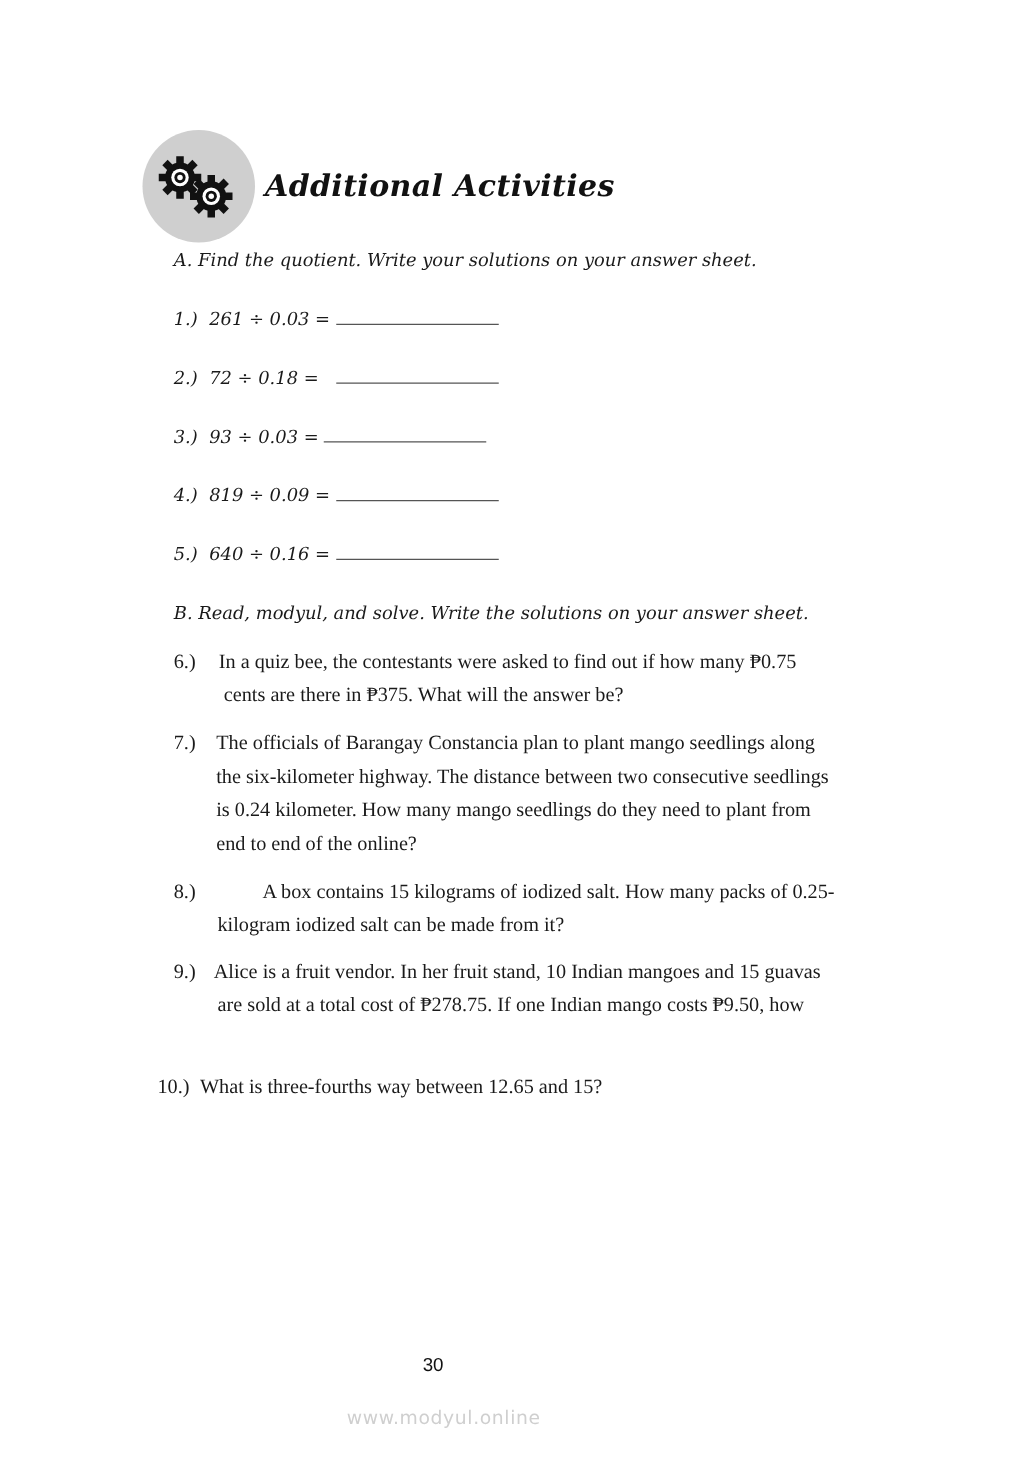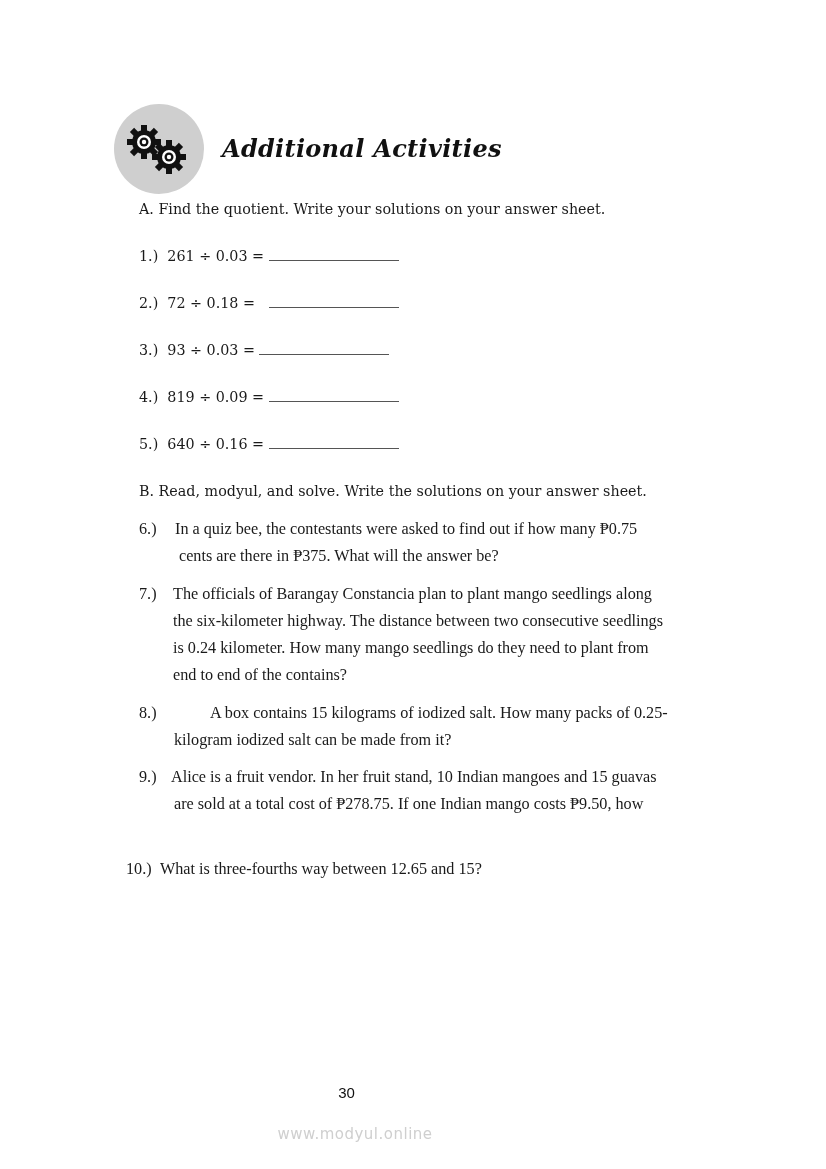--- a/index.html
+++ b/index.html
@@ -1,23 +1,23 @@
 <!DOCTYPE html>
 <html><head>
   <meta charset="utf-8">
   <style>
     html, body { margin: 0; padding: 0; background: #ffffff; }
     body { width: 826px; height: 1169px; position: relative; overflow: hidden;
            font-family: "DejaVu Serif", "Liberation Serif", serif; color: #1a1a1a; }
     .abs { position: absolute; }
     .icon-circle { left: 114px; top: 104px; width: 90px; height: 90px; border-radius: 50%; background: #cfcfcf; }
     .icon-circle svg { position: absolute; left: 0; top: 0; }
-    .title { left: 222px; top: 134px; font-size: 24px; font-weight: bold; font-style: italic;
+    .title { left: 212px; top: 134px; font-size: 24px; font-weight: bold; font-style: italic;
              font-family: "DejaVu Serif", serif; letter-spacing: 0.3px; color: #111; }
-    .line { font-size: 14.3px; font-family: "DejaVu Serif", serif; white-space: nowrap; }
+    .line { font-size: 14.3px; font-family: "DejaVu Serif", serif; white-space: nowrap; font-style: italic; }
     .blank { display: inline-block; border-bottom: 1px solid #555; vertical-align: baseline; height: 2px; }
     .prob { font-family: "Liberation Serif", serif; font-size: 16.2px; line-height: 27px; }
     .prob .num { position: absolute; left: 0; top: 0; }
     .prob .txt { position: absolute; white-space: nowrap; }
     .page-num { left: 0; width: 693px; text-align: center; top: 1084px; font-family: "Liberation Sans", sans-serif; font-size: 15px; color: #111; }
     .watermark { left: 0; width: 710px; text-align: center; top: 1125px; font-family: "DejaVu Sans", sans-serif; font-size: 15px; color: #cfcfcf; letter-spacing: 0.5px; }
   </style>
 </head>
 <body>
 
@@ -86,21 +86,21 @@
   <span class="num">6.)</span>
   <span class="txt" style="left:36px; top:0;">In a quiz bee, the contestants were asked to find out if how many ₱0.75</span>
   <span class="txt" style="left:40px; top:27px;">cents are there in ₱375. What will the answer be?</span>
 </div>
 
 <div class="abs prob" style="left:139px; top:581px; width:600px; height:110px;">
   <span class="num">7.)</span>
   <span class="txt" style="left:34px; top:0;">The officials of Barangay Constancia plan to plant mango seedlings along</span>
   <span class="txt" style="left:34px; top:27px;">the six-kilometer highway. The distance between two consecutive seedlings</span>
   <span class="txt" style="left:34px; top:54px;">is 0.24 kilometer. How many mango seedlings do they need to plant from</span>
-  <span class="txt" style="left:34px; top:81px;">end to end of the contains?</span>
+  <span class="txt" style="left:34px; top:81px;">end to end of the online?</span>
 </div>
 
 <div class="abs prob" style="left:139px; top:700px; width:600px; height:60px;">
   <span class="num">8.)</span>
   <span class="txt" style="left:34px; top:0;margin-left:37px;">A box contains 15 kilograms of iodized salt. How many packs of 0.25-</span>
   <span class="txt" style="left:35px; top:27px;">kilogram iodized salt can be made from it?</span>
 </div>
 
 <div class="abs prob" style="left:139px; top:764px; width:600px; height:85px;">
   <span class="num">9.)</span>

